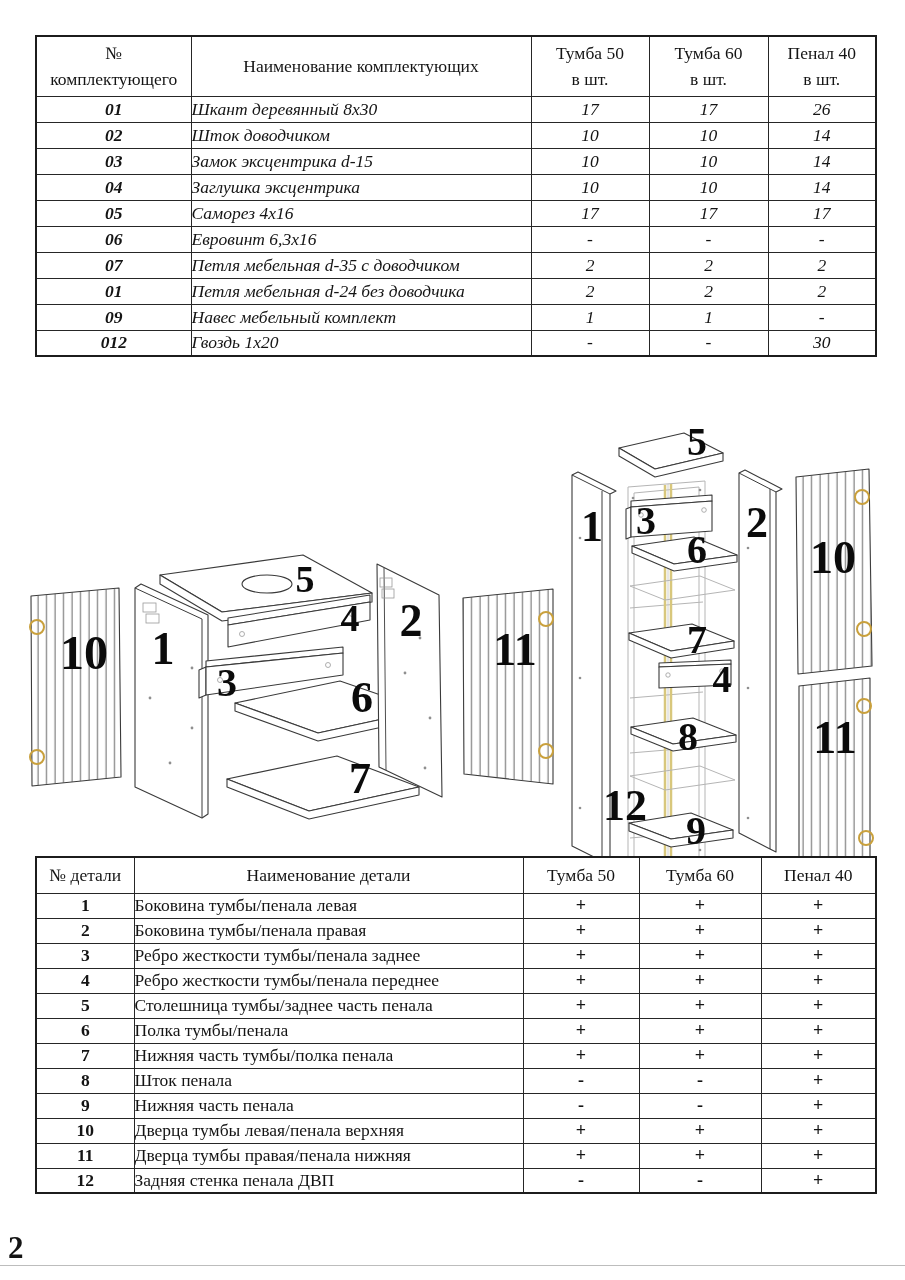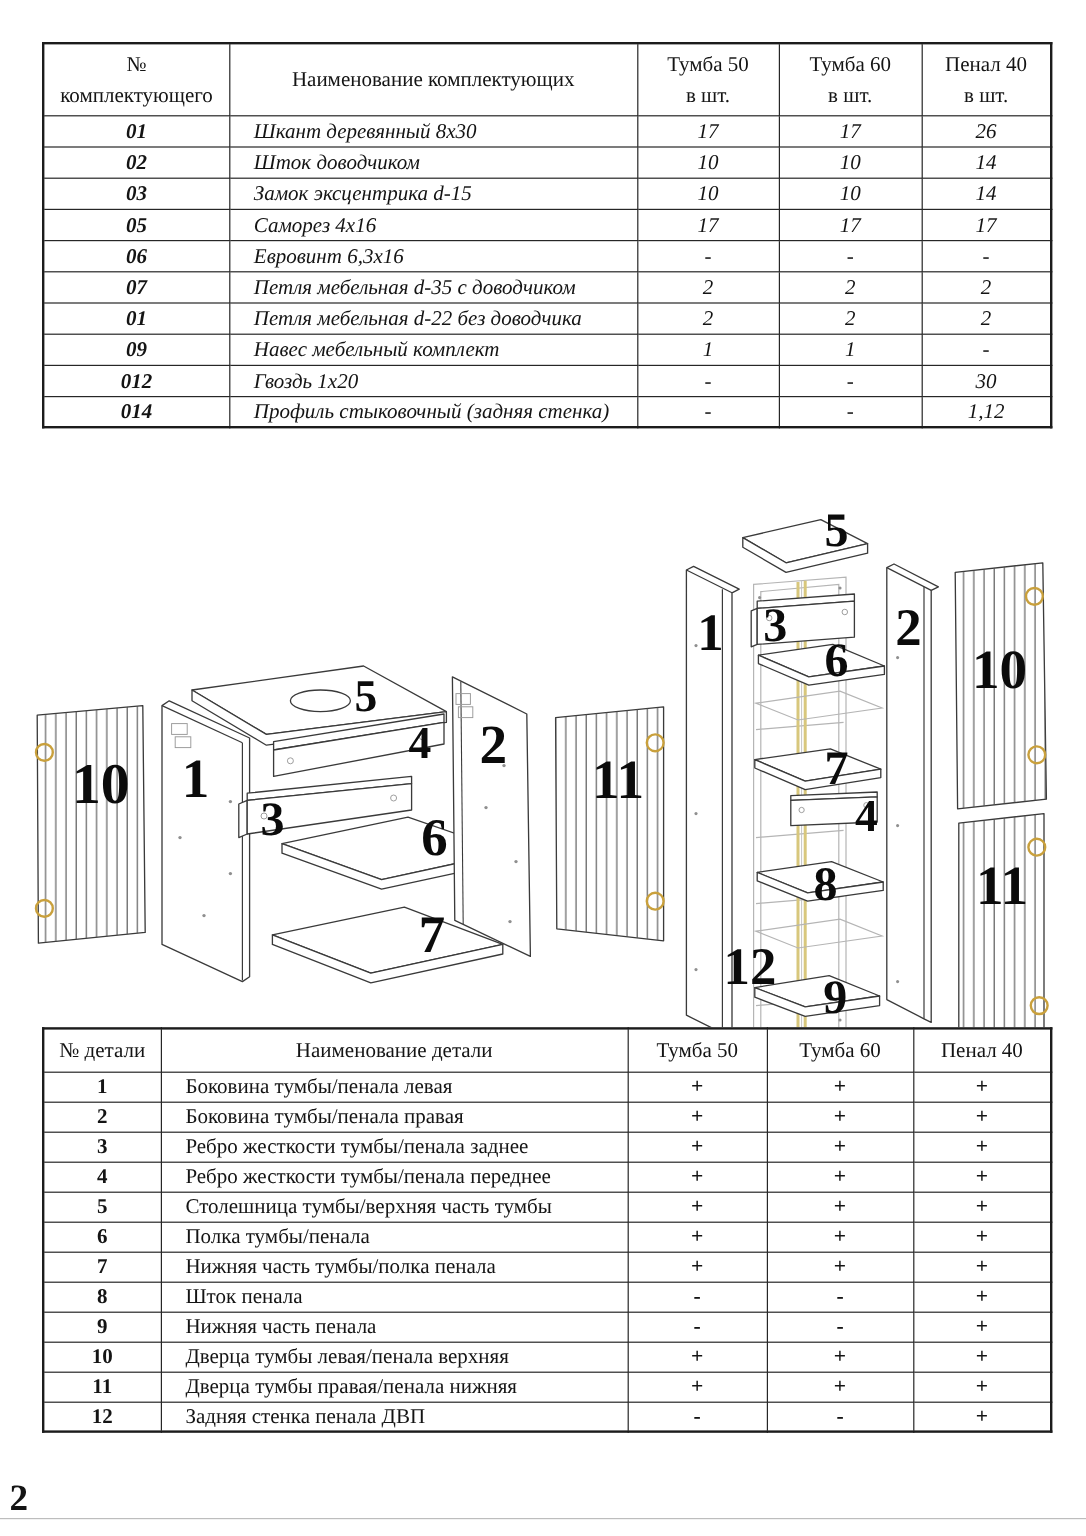--- a/index.html
+++ b/index.html
@@ -7,21 +7,21 @@
     position:relative; width:905px; height:1280px; margin:0 auto;
     background:#ffffff; overflow:hidden;
     font-family:"Liberation Serif","DejaVu Serif",serif; color:#141414;
   }
   table { border-collapse:collapse; position:absolute; left:35px; table-layout:fixed; background:#fff; }
   table, th, td { border:1px solid #262626; }
   table { border-width:2px; border-color:#1c1c1c; }
   th { font-weight:normal; font-size:17.5px; text-align:center; vertical-align:middle; padding:0 2px; }
   td { font-size:17.5px; vertical-align:middle; overflow:hidden; white-space:nowrap; }
   td.num { text-align:center; font-weight:bold; }
-  td.name { text-align:left; padding-left:20px; }
+  td.name { text-align:left; padding-left:0; }
   td.qty { text-align:center; }
   .c-table { top:35px; width:840px; }
   .c-table thead tr { height:60px; }
   .c-table tbody tr { height:26px;font-style:italic; }
   .d-table { top:856px; width:840px; }
   .d-table thead tr { height:36px; }
   .d-table tbody tr { height:25px; }
   .d-table td.qty { font-weight:bold; font-size:18px; }
   .hline { line-height:26px; }
   #diagram-svg { position:absolute; left:0; top:418px; }
@@ -86,20 +86,27 @@
           <td class="qty">14</td>
         </tr>
         <tr>
           <td class="num">03</td>
           <td class="name">Замок эксцентрика d-15</td>
           <td class="qty">10</td>
           <td class="qty">10</td>
           <td class="qty">14</td>
         </tr>
         <tr>
+          <td class="num">04</td>
+          <td class="name">Заглушка эксцентрика</td>
+          <td class="qty">10</td>
+          <td class="qty">10</td>
+          <td class="qty">14</td>
+        </tr>
+        <tr>
           <td class="num">05</td>
           <td class="name">Саморез 4х16</td>
           <td class="qty">17</td>
           <td class="qty">17</td>
           <td class="qty">17</td>
         </tr>
         <tr>
           <td class="num">06</td>
           <td class="name">Евровинт 6,3х16</td>
           <td class="qty">-</td>
@@ -108,45 +115,38 @@
         </tr>
         <tr>
           <td class="num">07</td>
           <td class="name">Петля мебельная d-35 с доводчиком</td>
           <td class="qty">2</td>
           <td class="qty">2</td>
           <td class="qty">2</td>
         </tr>
         <tr>
           <td class="num">01</td>
-          <td class="name">Петля мебельная d-22 без доводчика</td>
+          <td class="name">Петля мебельная d-24 без доводчика</td>
           <td class="qty">2</td>
           <td class="qty">2</td>
           <td class="qty">2</td>
         </tr>
         <tr>
           <td class="num">09</td>
           <td class="name">Навес мебельный комплект</td>
           <td class="qty">1</td>
           <td class="qty">1</td>
           <td class="qty">-</td>
         </tr>
         <tr>
           <td class="num">012</td>
           <td class="name">Гвоздь 1х20</td>
           <td class="qty">-</td>
           <td class="qty">-</td>
           <td class="qty">30</td>
-        </tr>
-        <tr>
-          <td class="num">014</td>
-          <td class="name">Профиль стыковочный (задняя стенка)</td>
-          <td class="qty">-</td>
-          <td class="qty">-</td>
-          <td class="qty">1,12</td>
         </tr>
       </tbody>
   </table>
 
   <svg id="diagram-svg" width="905" height="465" viewBox="0 0 905 465" xmlns="http://www.w3.org/2000/svg">
     <defs>
       <pattern id="ribs" width="8.5" height="12" patternUnits="userSpaceOnUse">
         <path d="M4,0 V12" stroke="#4d4d4d" stroke-width="0.9"></path>
       </pattern>
     </defs>
@@ -373,21 +373,21 @@
         </tr>
         <tr>
           <td class="num">4</td>
           <td class="name">Ребро жесткости тумбы/пенала переднее</td>
           <td class="qty">+</td>
           <td class="qty">+</td>
           <td class="qty">+</td>
         </tr>
         <tr>
           <td class="num">5</td>
-          <td class="name">Столешница тумбы/верхняя часть тумбы</td>
+          <td class="name">Столешница тумбы/заднее часть пенала</td>
           <td class="qty">+</td>
           <td class="qty">+</td>
           <td class="qty">+</td>
         </tr>
         <tr>
           <td class="num">6</td>
           <td class="name">Полка тумбы/пенала</td>
           <td class="qty">+</td>
           <td class="qty">+</td>
           <td class="qty">+</td>

